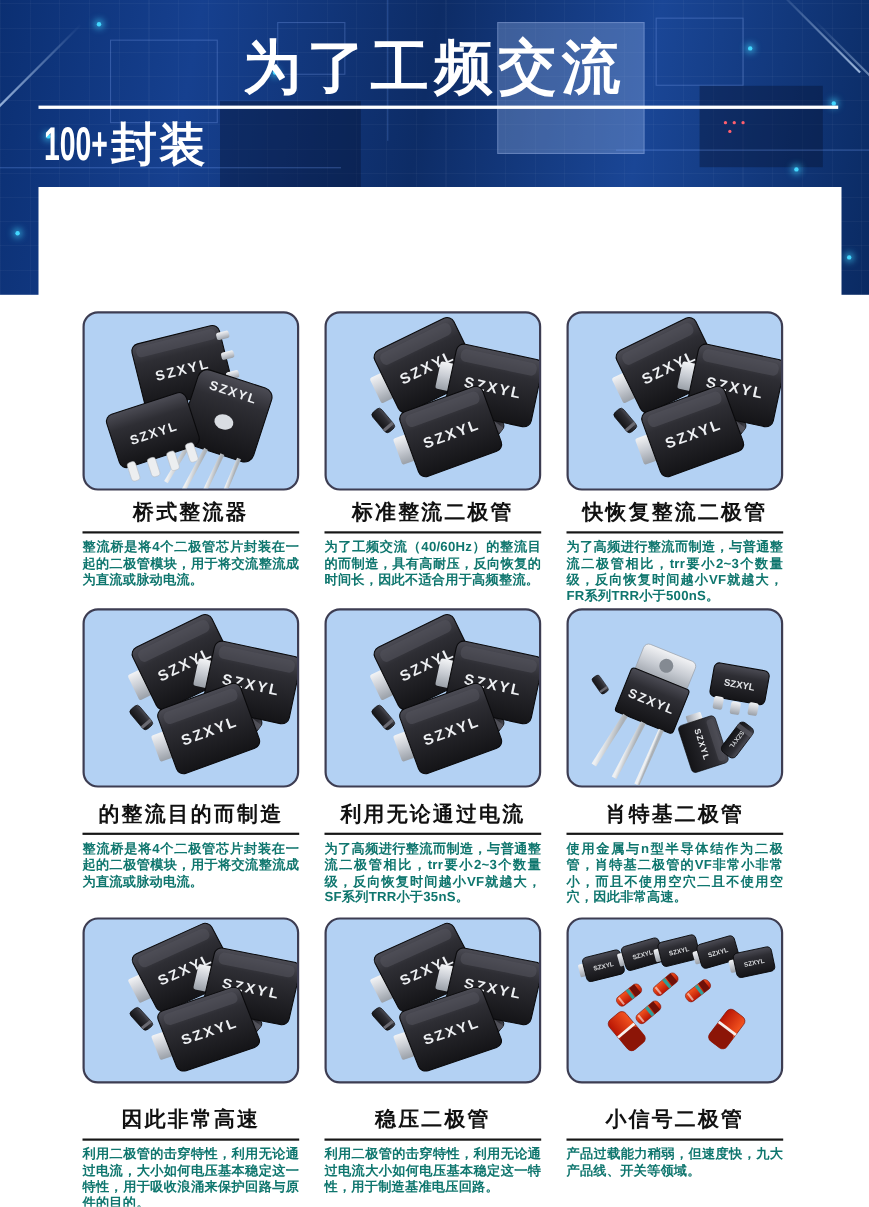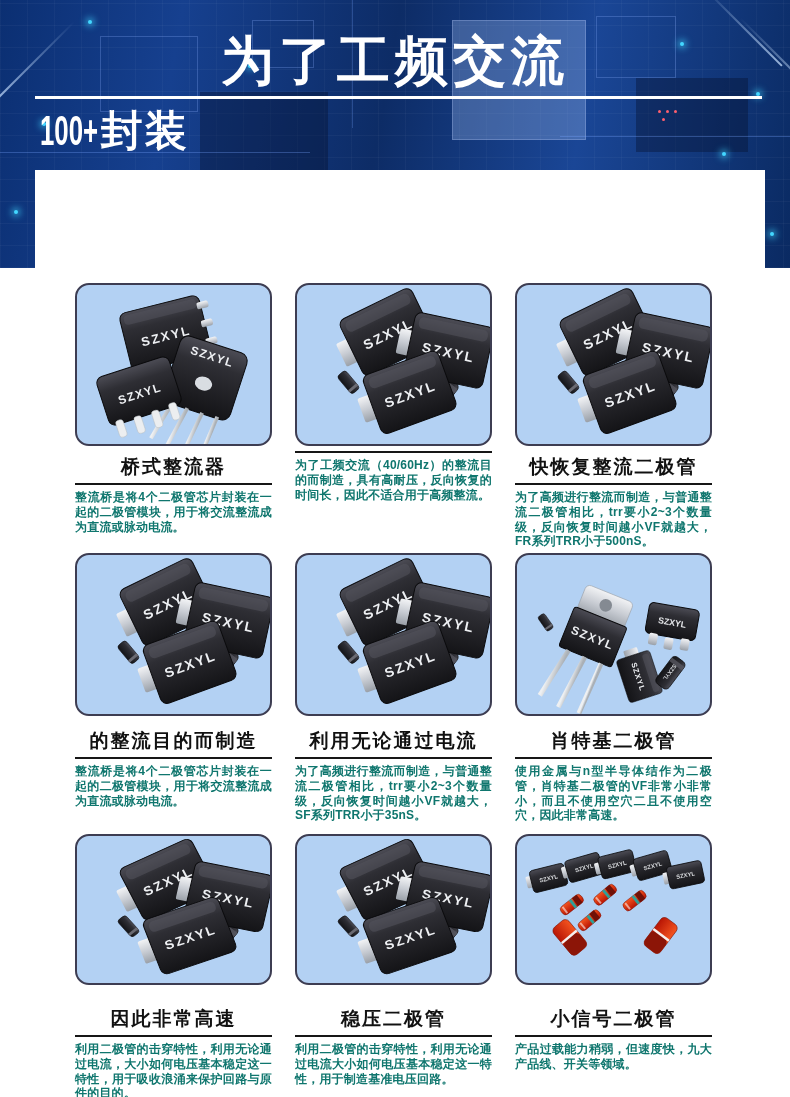--- a/index.html
+++ b/index.html
@@ -224,20 +224,21 @@
         <div class="ctitle">桥式整流器</div>
         <div class="sep"></div>
         <p class="desc">整流桥是将4个二极管芯片封装在一起的二极管模块，用于将交流整流成为直流或脉动电流。</p>
       </div>
       <div class="card">
         <div class="photo">
           <svg viewBox="0 0 197 163">
               <use href="#comp-trio"></use>
             </svg>
         </div>
+        <div class="ctitle">标准整流二极管</div>
         <div class="sep"></div>
         <p class="desc">为了工频交流（40/60Hz）的整流目的而制造，具有高耐压，反向恢复的时间长，因此不适合用于高频整流。</p>
       </div>
       <div class="card">
         <div class="photo">
           <svg viewBox="0 0 197 163">
               <use href="#comp-trio"></use>
             </svg>
         </div>
         <div class="ctitle">快恢复整流二极管</div>

